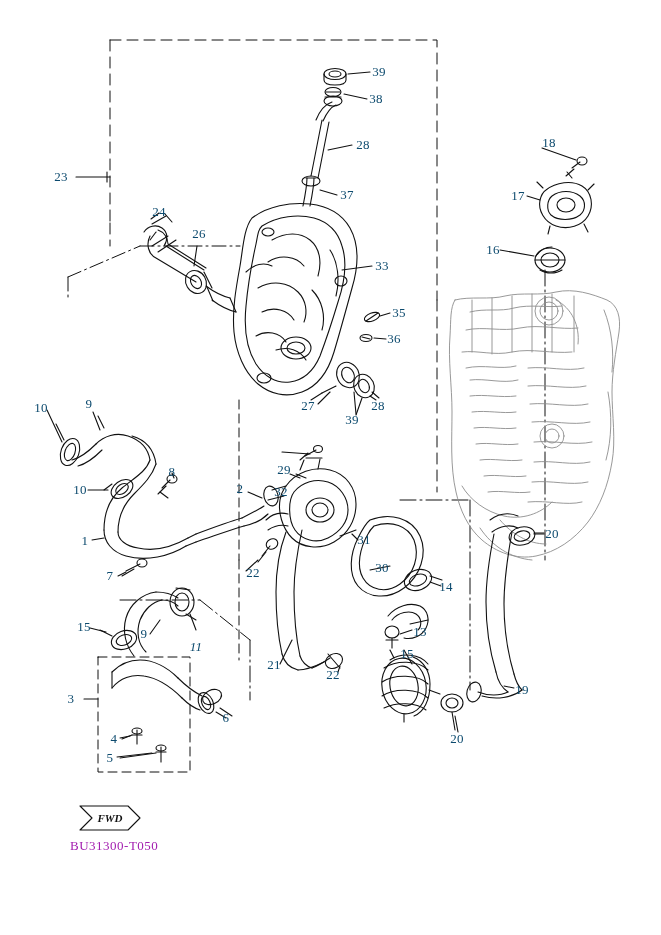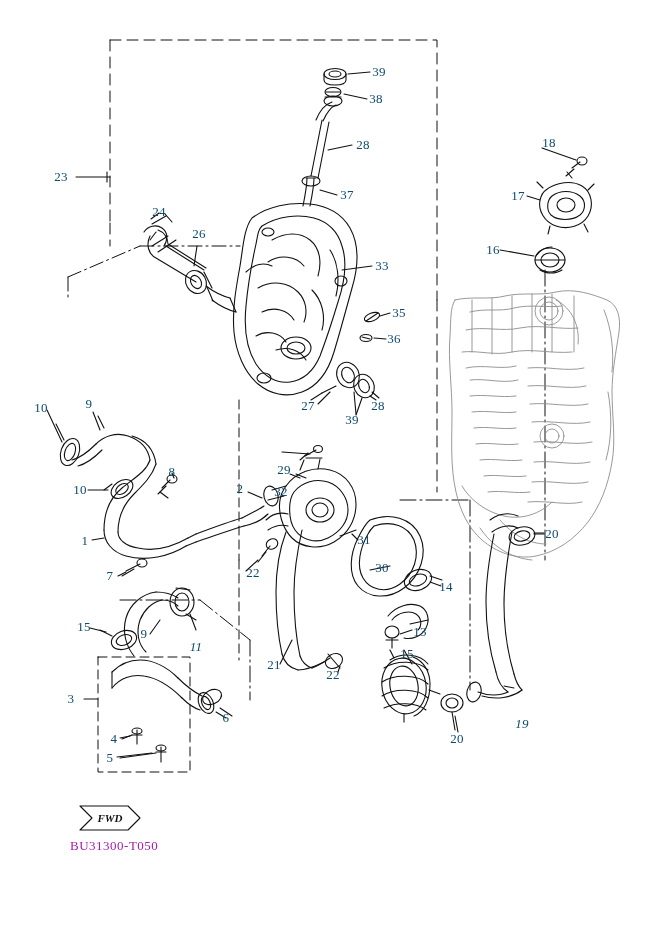--- a/index.html
+++ b/index.html
@@ -454,21 +454,21 @@
     <div class="callout" style="left: 110px; top: 576px;">7</div>
     <div class="callout" style="left: 253px; top: 573px;">22</div>
     <div class="callout" style="left: 446px; top: 587px;">14</div>
     <div class="callout" style="left: 84px; top: 627px;">15</div>
     <div class="callout" style="left: 144px; top: 634px;">9</div>
     <div class="callout" style="left: 196px; top: 647px; font-style: italic;">11</div>
     <div class="callout" style="left: 420px; top: 632px;">13</div>
     <div class="callout" style="left: 399px; top: 654px; margin-left: 8px;">15</div>
     <div class="callout" style="left: 274px; top: 665px;">21</div>
     <div class="callout" style="left: 333px; top: 675px;">22</div>
-    <div class="callout" style="left: 522px; top: 724px; font-style: italic;">19</div>
+    <div class="callout" style="left: 522px; top: 690px;">19</div>
     <div class="callout" style="left: 71px; top: 699px;">3</div>
     <div class="callout" style="left: 226px; top: 718px;">6</div>
     <div class="callout" style="left: 457px; top: 739px;">20</div>
     <div class="callout" style="left: 114px; top: 739px;">4</div>
     <div class="callout" style="left: 110px; top: 758px;">5</div>
   </div>
 
 <div class="fwdlabel" style="left:110px; top:818px;">FWD</div>
 <div class="partcode" style="left:70px; top:838px;">BU31300-T050</div>
 

